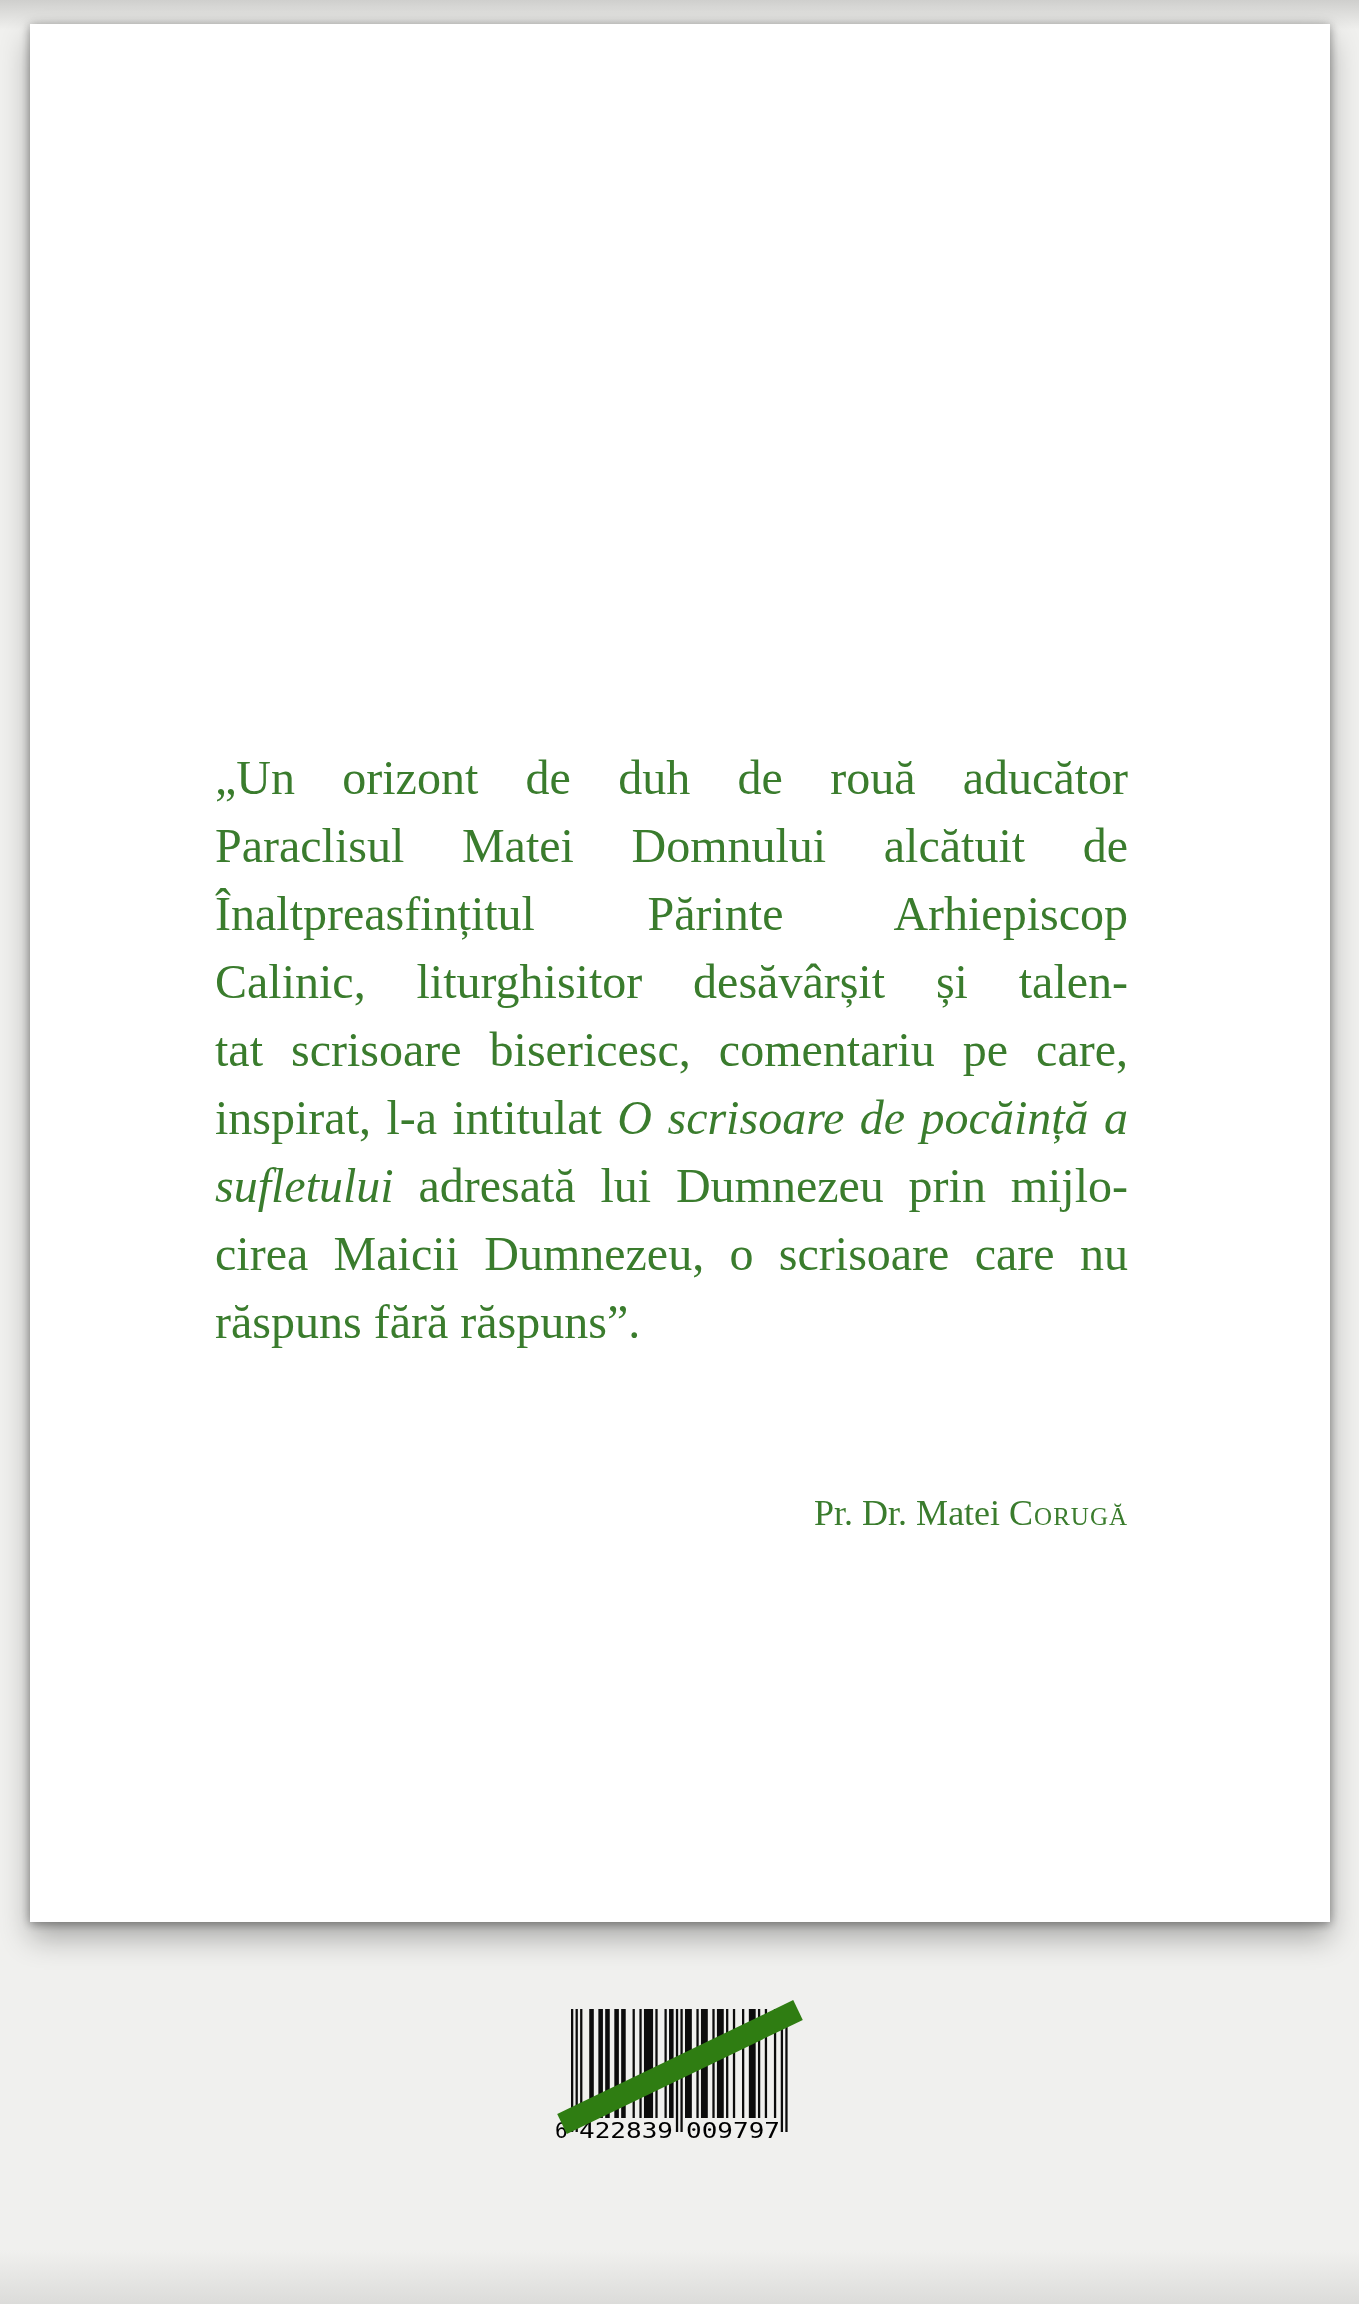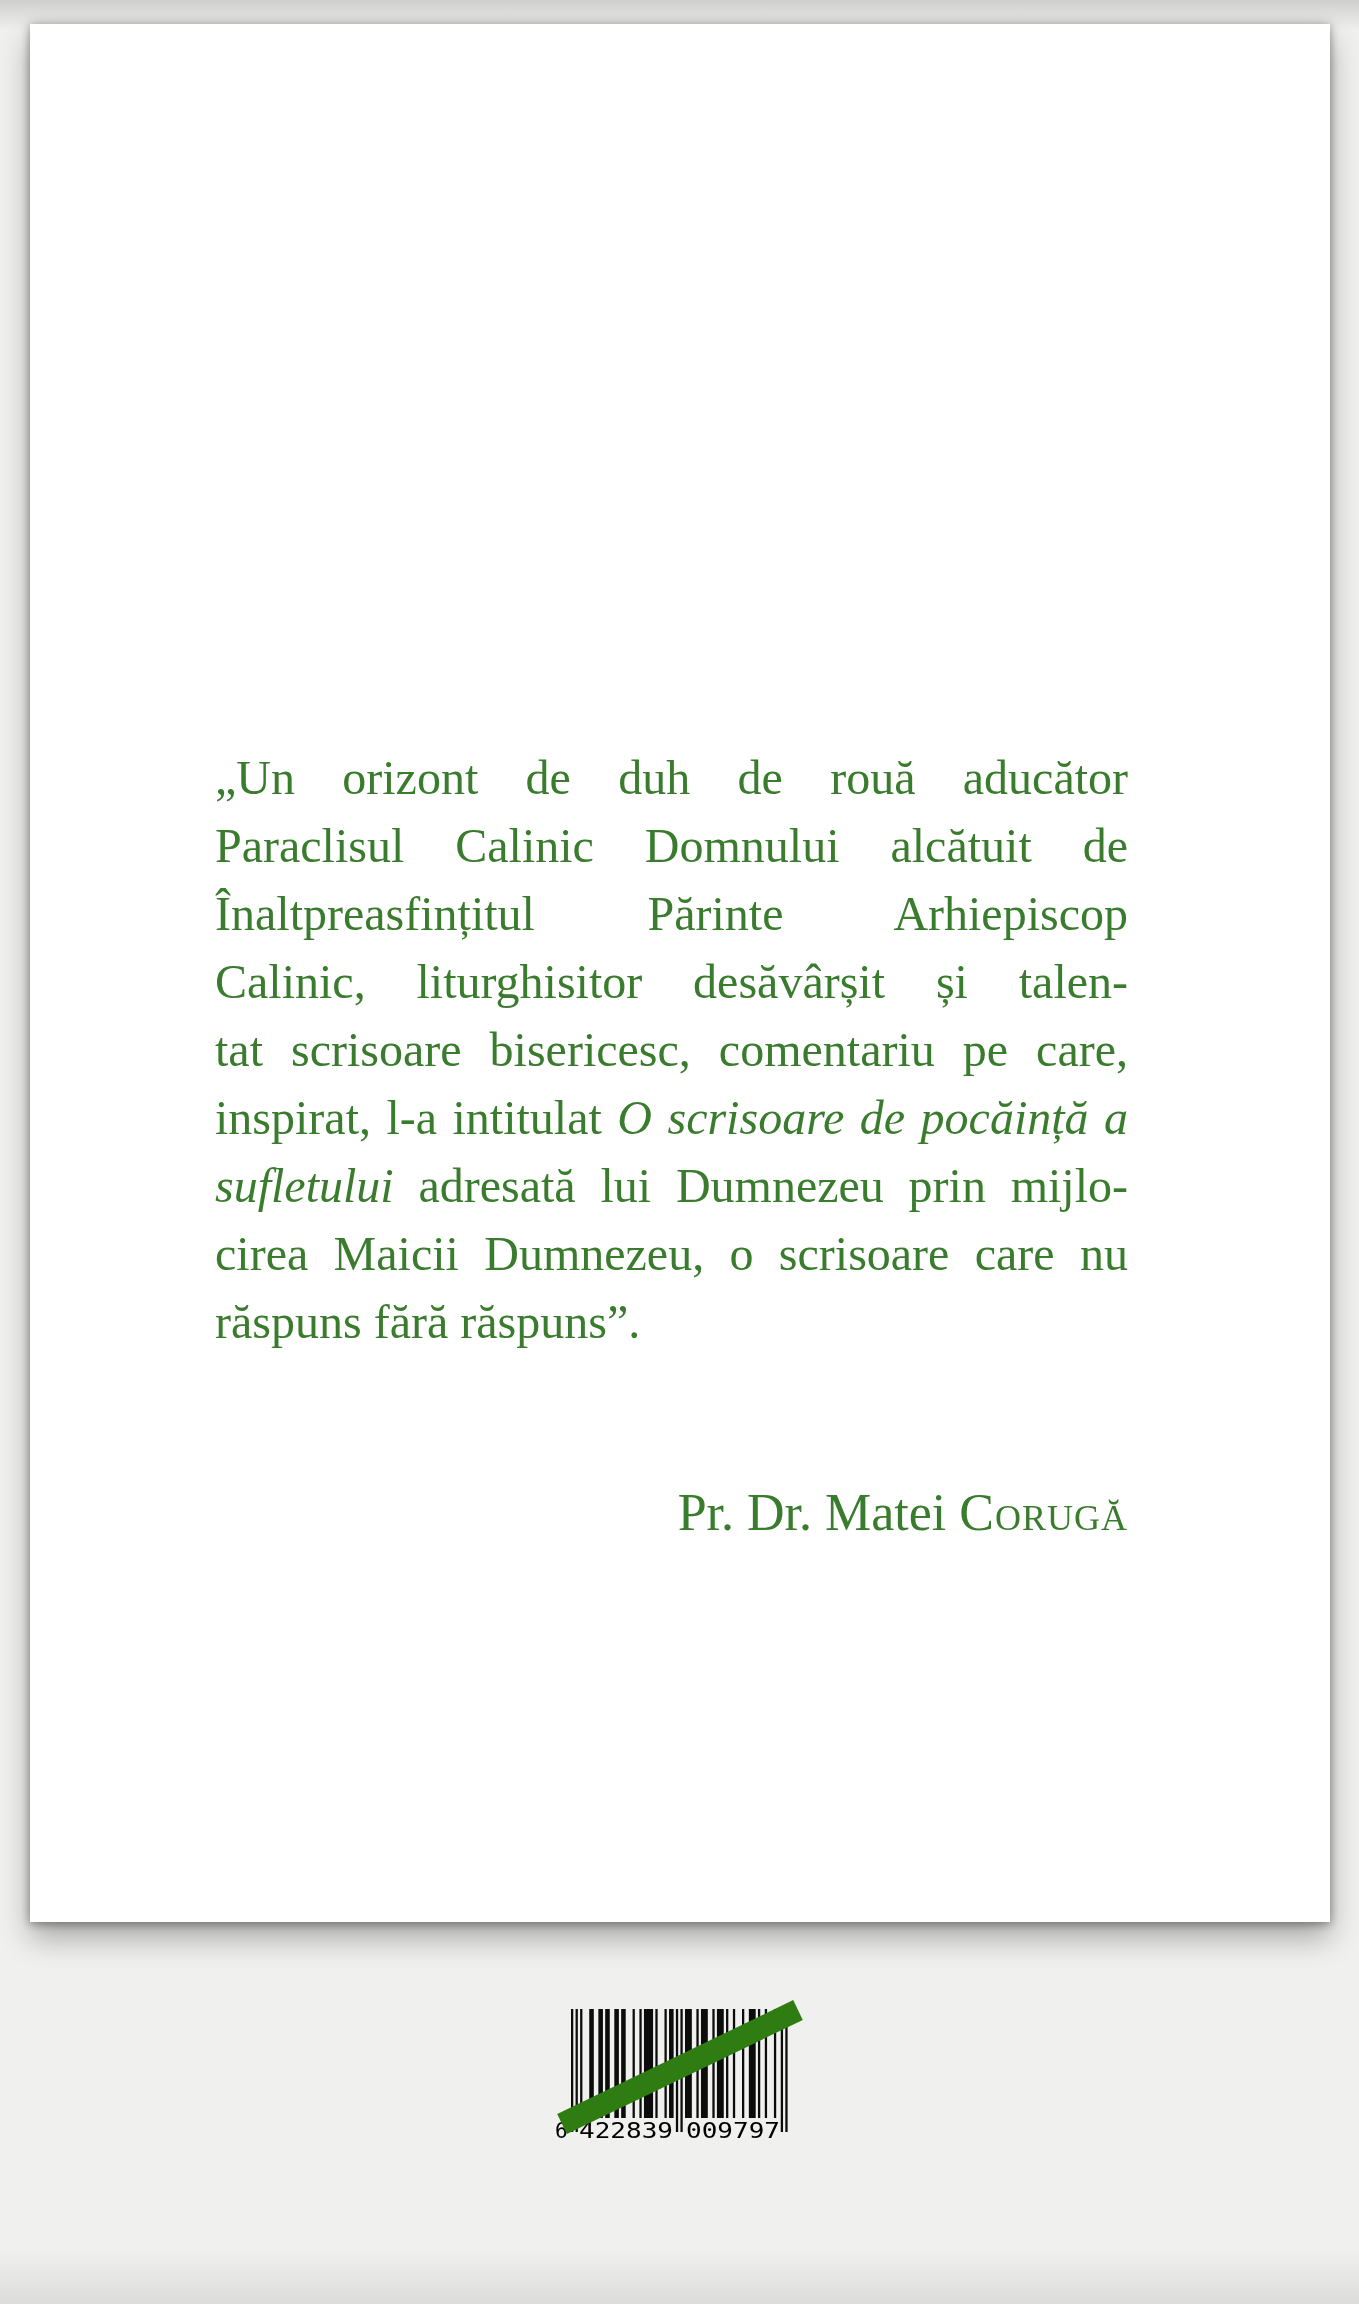--- a/index.html
+++ b/index.html
@@ -34,21 +34,21 @@
   }
   .qline{
     text-align:justify;
     text-align-last:justify;
   }
   .qline.last{ text-align-last:left; }
   .it{ font-style:italic;margin-top:43px; }
   .signature{
     position:absolute;
     right:202px; top:1458px;
-    font-size:52px;
+    font-size:36px;
     line-height:62px;
     color:var(--green,#3a7c2d);
     text-align:left;
     white-space:nowrap;
   }
   .sc{
     font-variant-caps:small-caps;
     letter-spacing:1px;
   }
   .barcode{
@@ -59,21 +59,21 @@
   .barcode svg{ display:block; overflow:visible; }
 </style>
 </head>
 <body>
 
 <div class="stage">
   <div class="page">
 
     <div class="quote" id="quote">
         <div class="qline"><span class="">„Un orizont de duh de rouă aducător</span></div>
-        <div class="qline"><span class="">Paraclisul Calinic Domnului alcătuit de</span></div>
+        <div class="qline"><span class="">Paraclisul Matei Domnului alcătuit de</span></div>
         <div class="qline"><span class="">Înaltpreasfințitul Părinte Arhiepiscop</span></div>
         <div class="qline"><span class="">Calinic, liturghisitor desăvârșit și talen-</span></div>
         <div class="qline"><span class="">tat scrisoare bisericesc, comentariu pe care,</span></div>
         <div class="qline"><span class="">inspirat, l-a intitulat </span><span class="it">O scrisoare de pocăință a</span></div>
         <div class="qline"><span class="it">sufletului</span><span class=""> adresată lui Dumnezeu prin mijlo-</span></div>
         <div class="qline"><span class="">cirea Maicii Dumnezeu, o scrisoare care nu</span></div>
         <div class="qline last"><span class="">răspuns fără răspuns”.</span></div>
       </div>
 
     <div class="signature"><span>Pr. Dr. Matei </span><span class="sc">Corugă</span></div>

